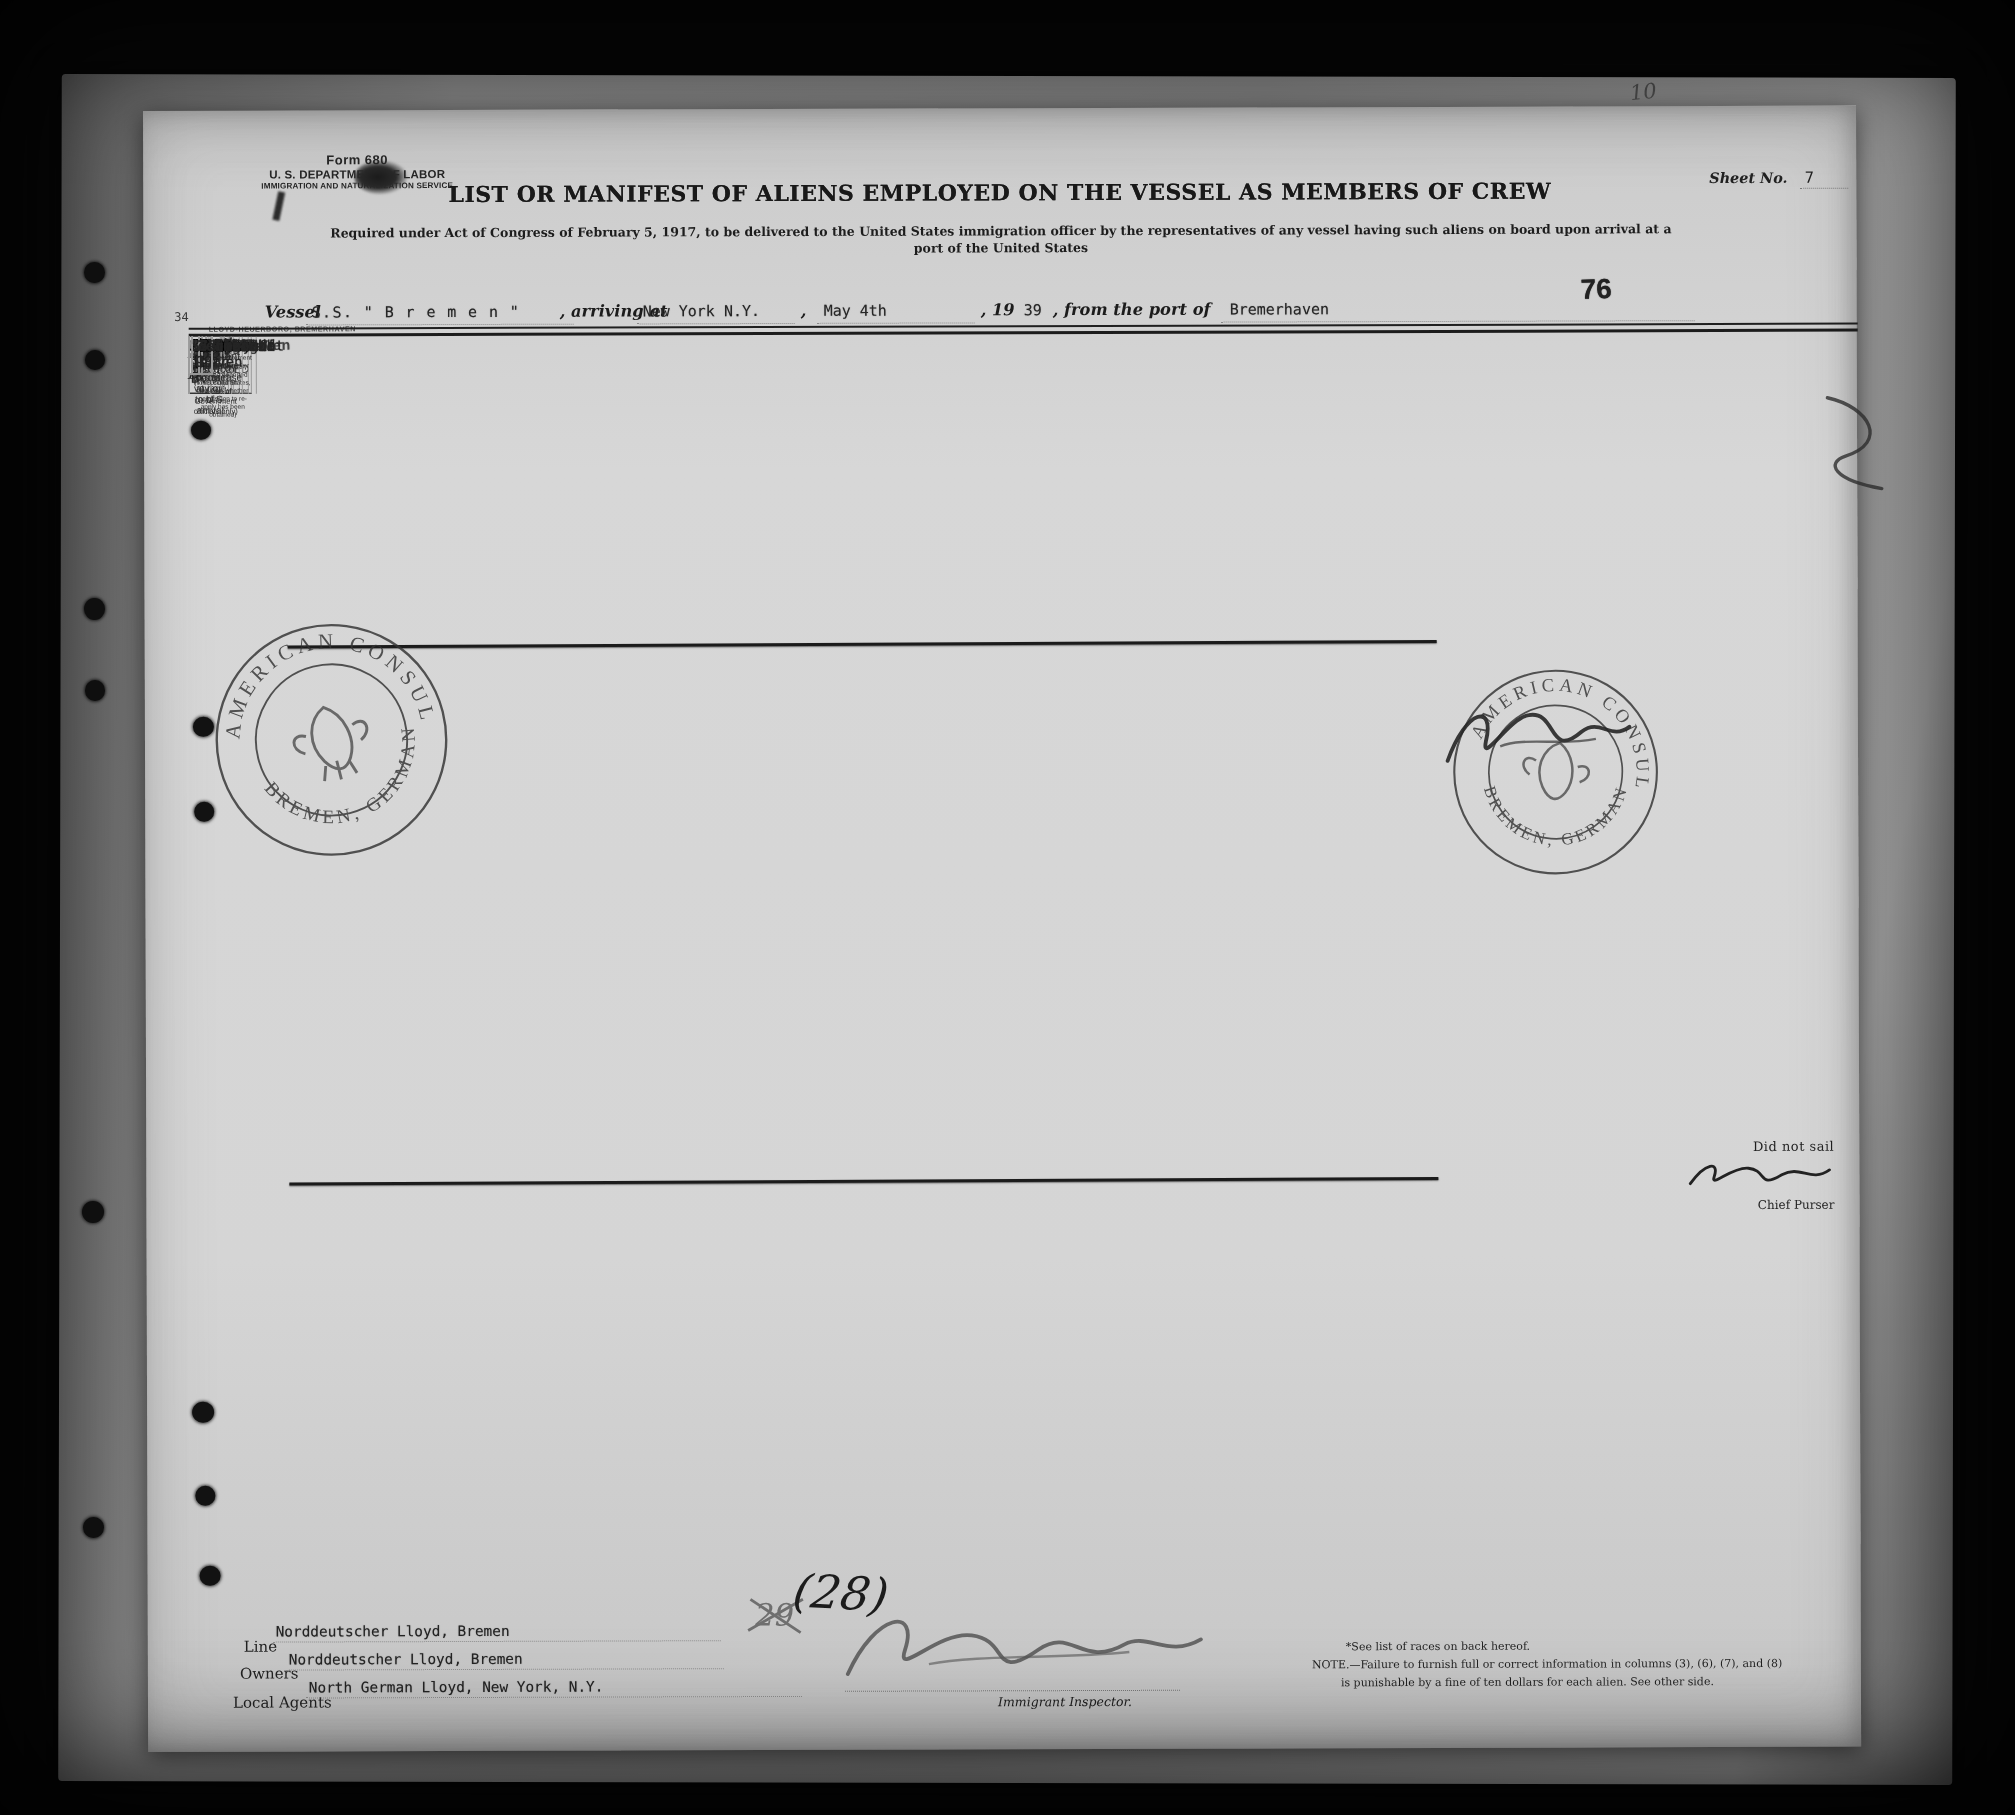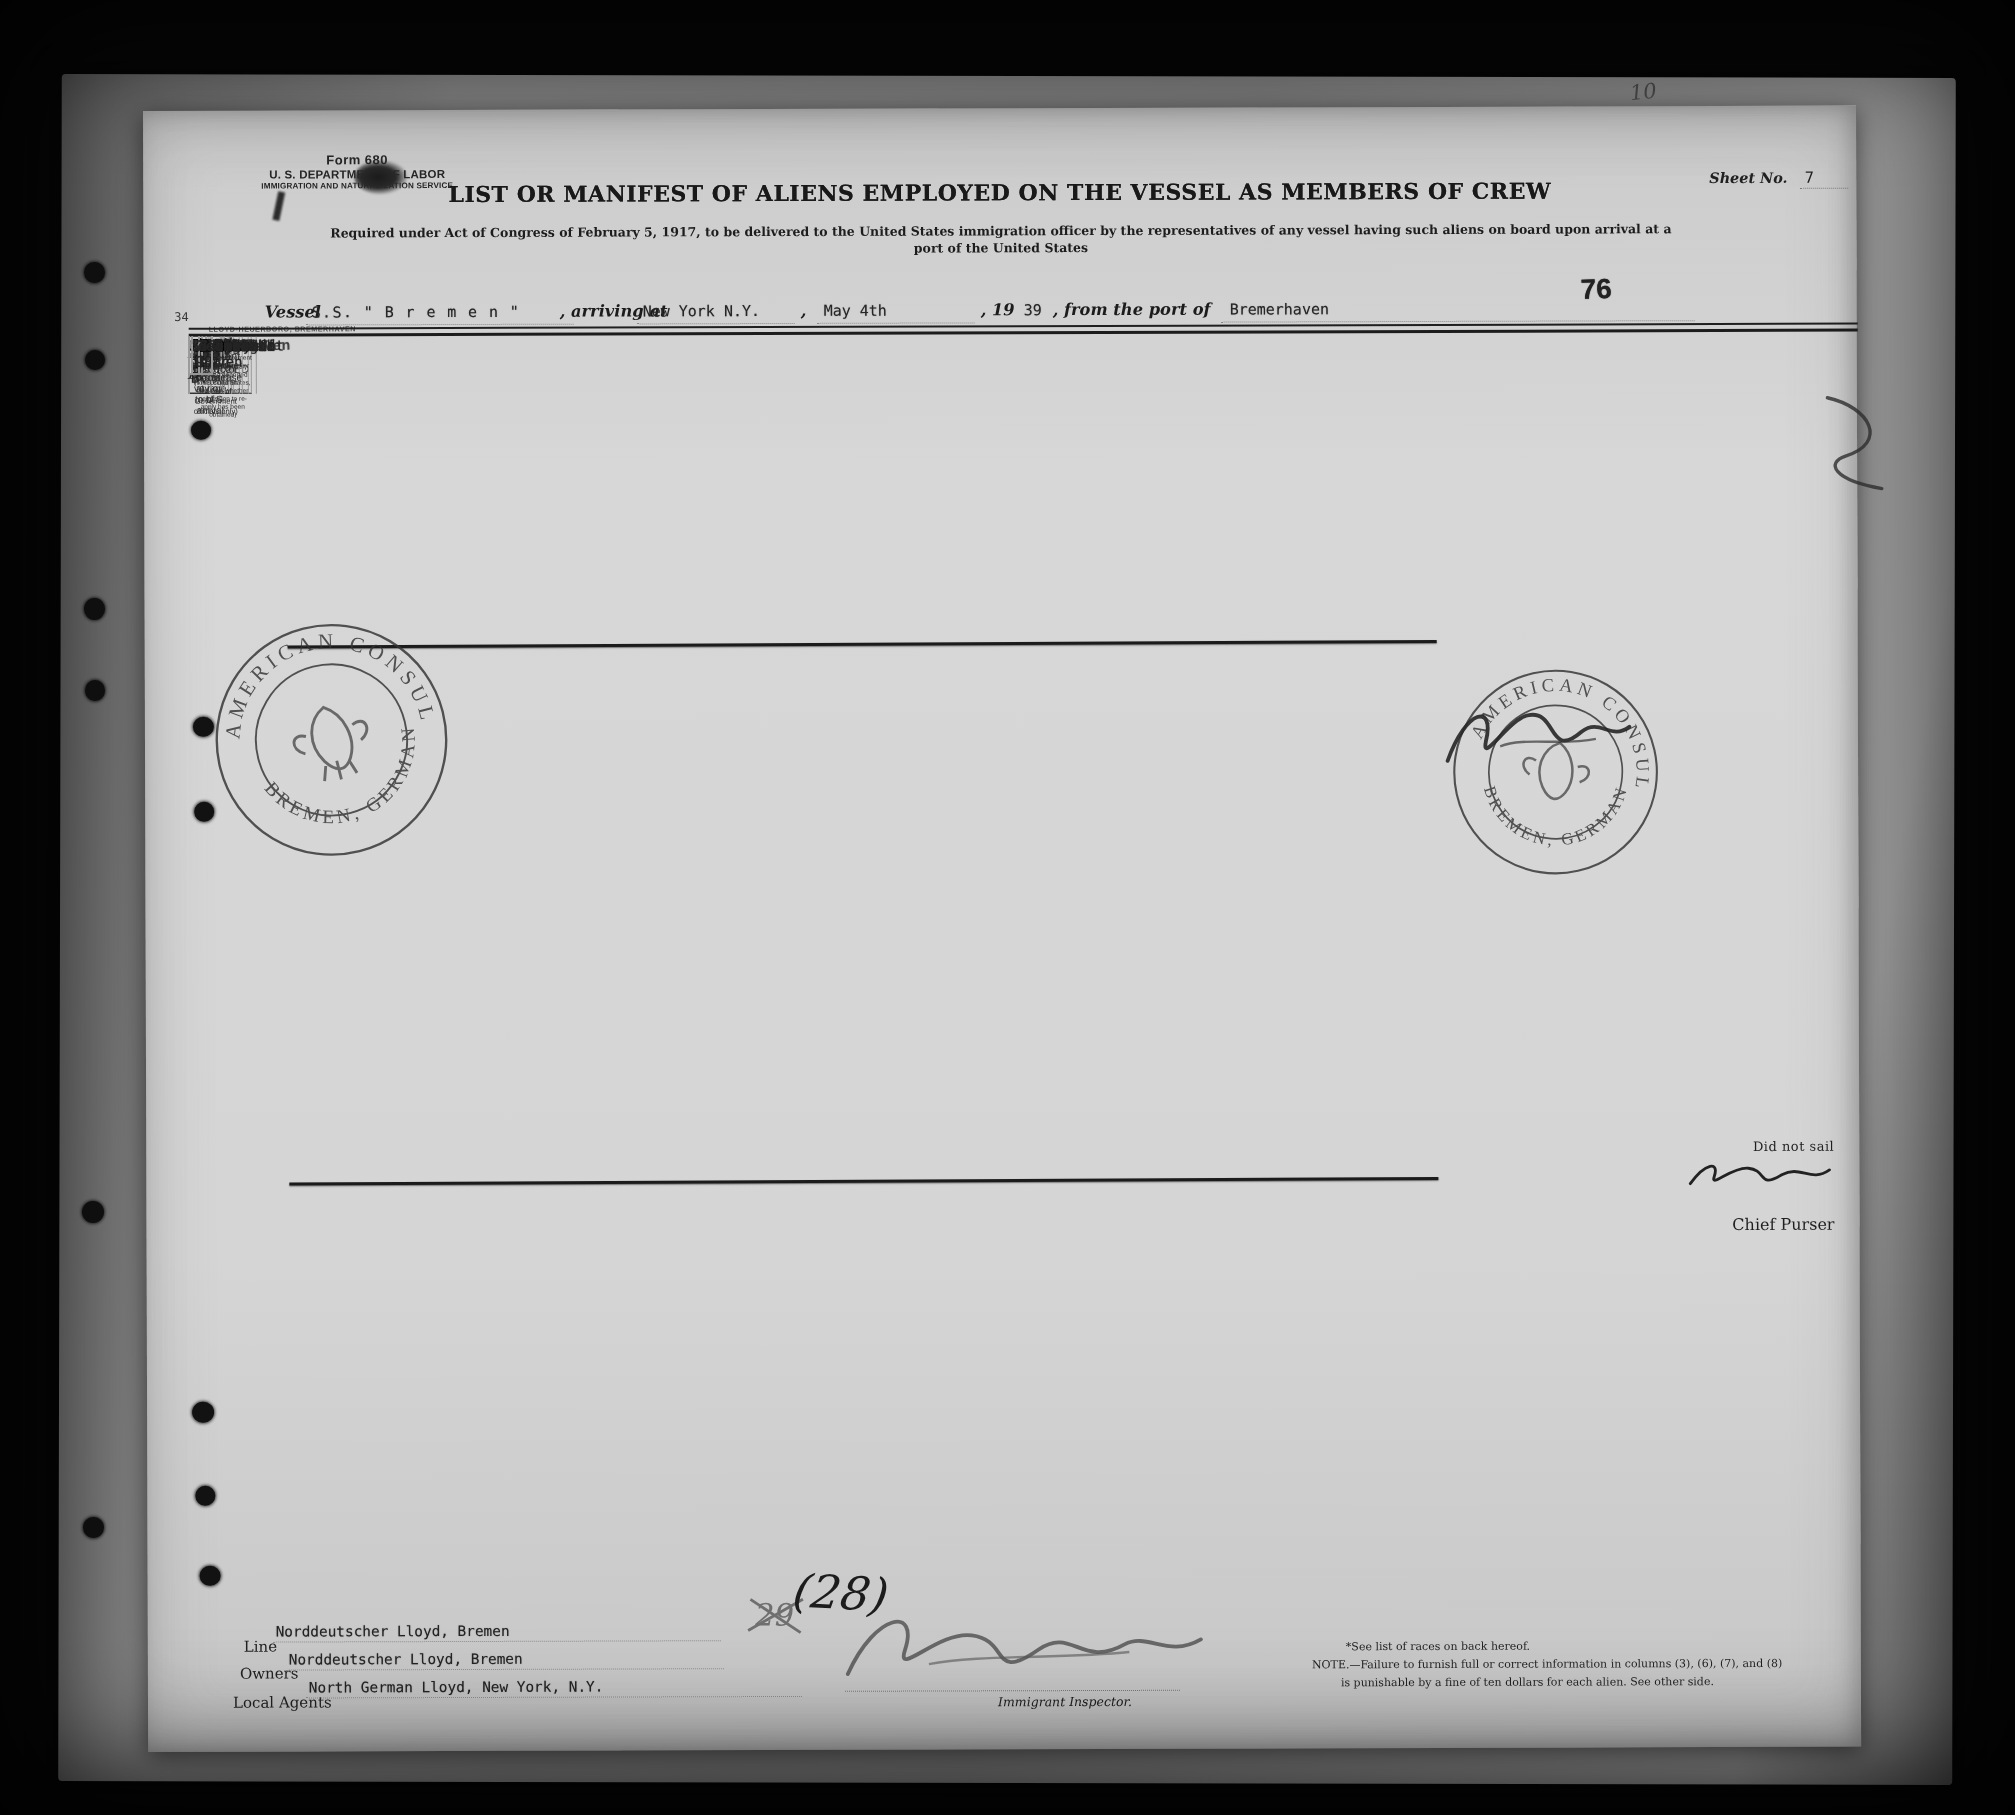--- a/index.html
+++ b/index.html
@@ -69,21 +69,21 @@
     color:#1f1f1f;text-shadow:none;line-height:14.4px;}
   td.stamp-text .t{font-family:"Liberation Sans",sans-serif;font-weight:bold;font-size:14px;letter-spacing:1px;
     color:#2f2f2f;opacity:.88;text-shadow:0 0 1.4px rgba(50,50,50,.4);white-space:nowrap;transform:rotate(-1deg);}
   .strike{position:absolute;height:3.4px;background:#1b1b1b;box-shadow:0 1px 1.4px rgba(20,20,20,.5);
     transform:rotate(-.1deg);z-index:8;}
   
   .consulate{opacity:.82;z-index:9;}
   .sig-scrawl{z-index:10;opacity:.9;}
   .did-not-sail{left:1530px;top:1033px;width:158px;z-index:9;font-family:"DejaVu Serif",serif;color:#1f1f1f;text-align:right;}
   .dns-1{position:static;display:block;font-size:13px;letter-spacing:0.5px;}
-  .dns-2{position:static;display:block;font-size:16px;margin-top:18px;}
+  .dns-2{position:static;display:block;font-size:12px;margin-top:1px;}
   
   .pencil29{left:593px;top:1476px;width:72px;height:62px;z-index:9;}
   .ink28{left:646px;top:1457px;font-family:"DejaVu Serif",serif;font-style:italic;font-size:46px;
     color:#1c1c1c;transform:rotate(3deg) skewX(-6deg);z-index:9;}
   
   .f-label{font-family:"DejaVu Serif",serif;font-size:15px;color:#222;}
   .f-val{font-family:"DejaVu Sans Mono",monospace;font-size:14.4px;color:#242424;text-shadow:0 0 1px rgba(45,45,45,.5);
     border-bottom:1.4px dotted #8f8f8f;padding:0 14.4px 1.9px 2.9px;}
   .insp-line{left:697px;top:1581px;width:335px;border-bottom:1.4px dotted #777;height:0.5px;}
   .insp-label{left:850px;top:1586px;font-family:"DejaVu Serif",serif;font-style:italic;font-size:12.5px;color:#202020;}

